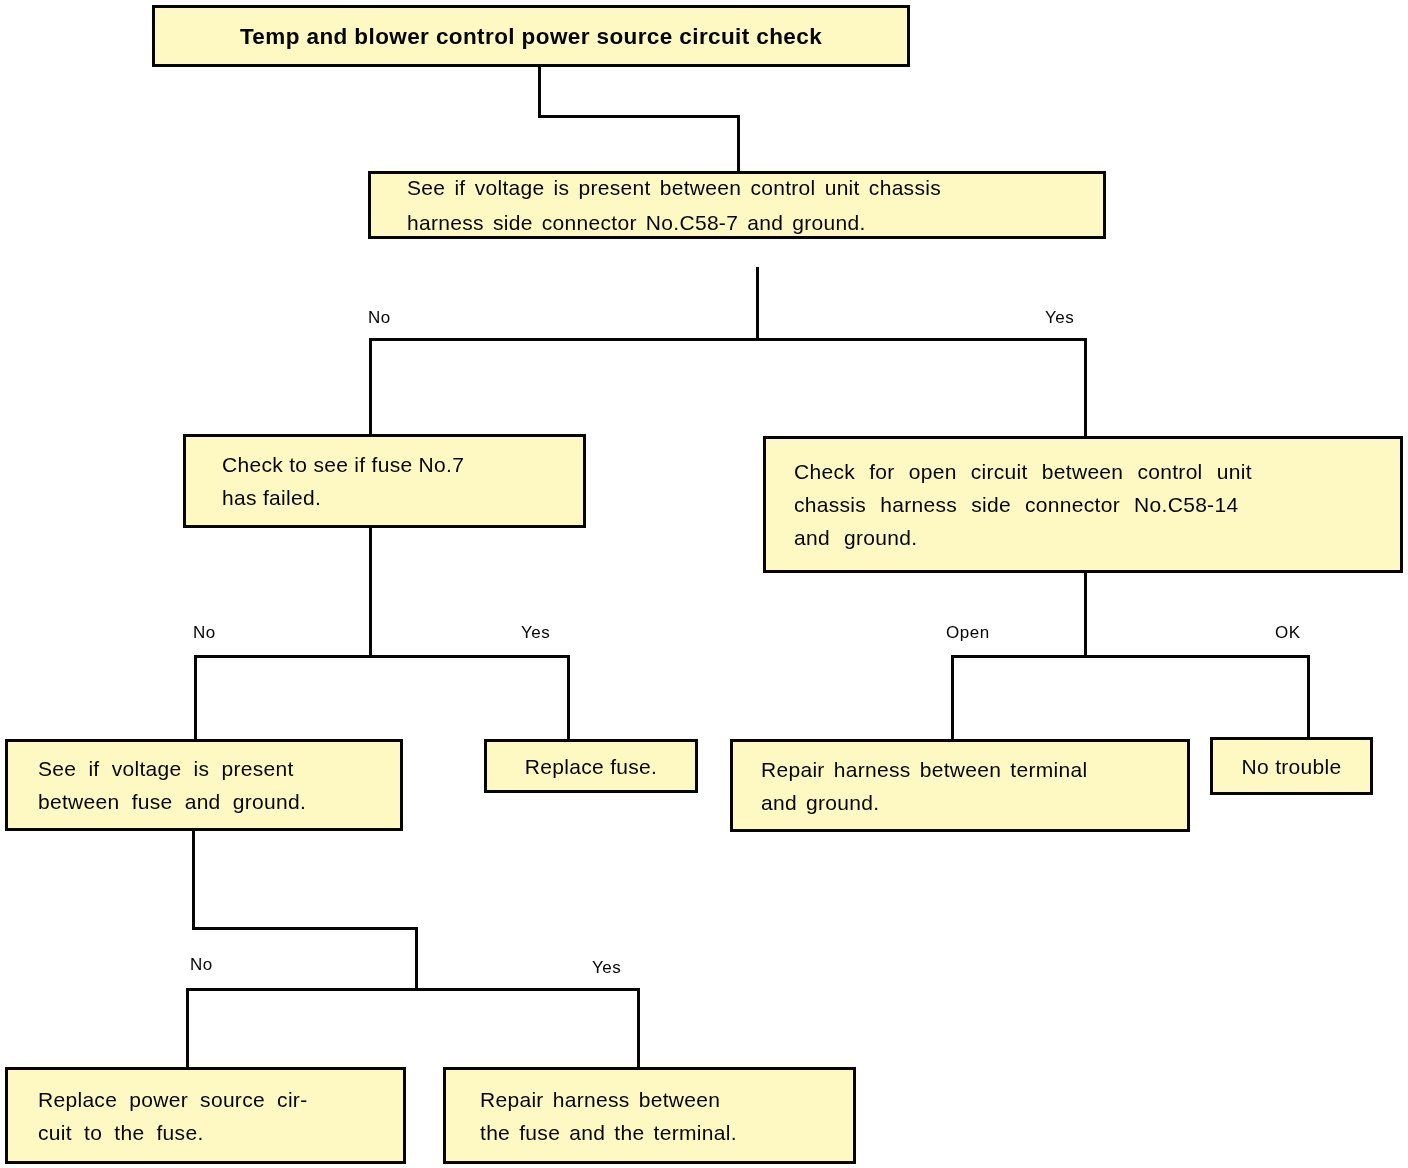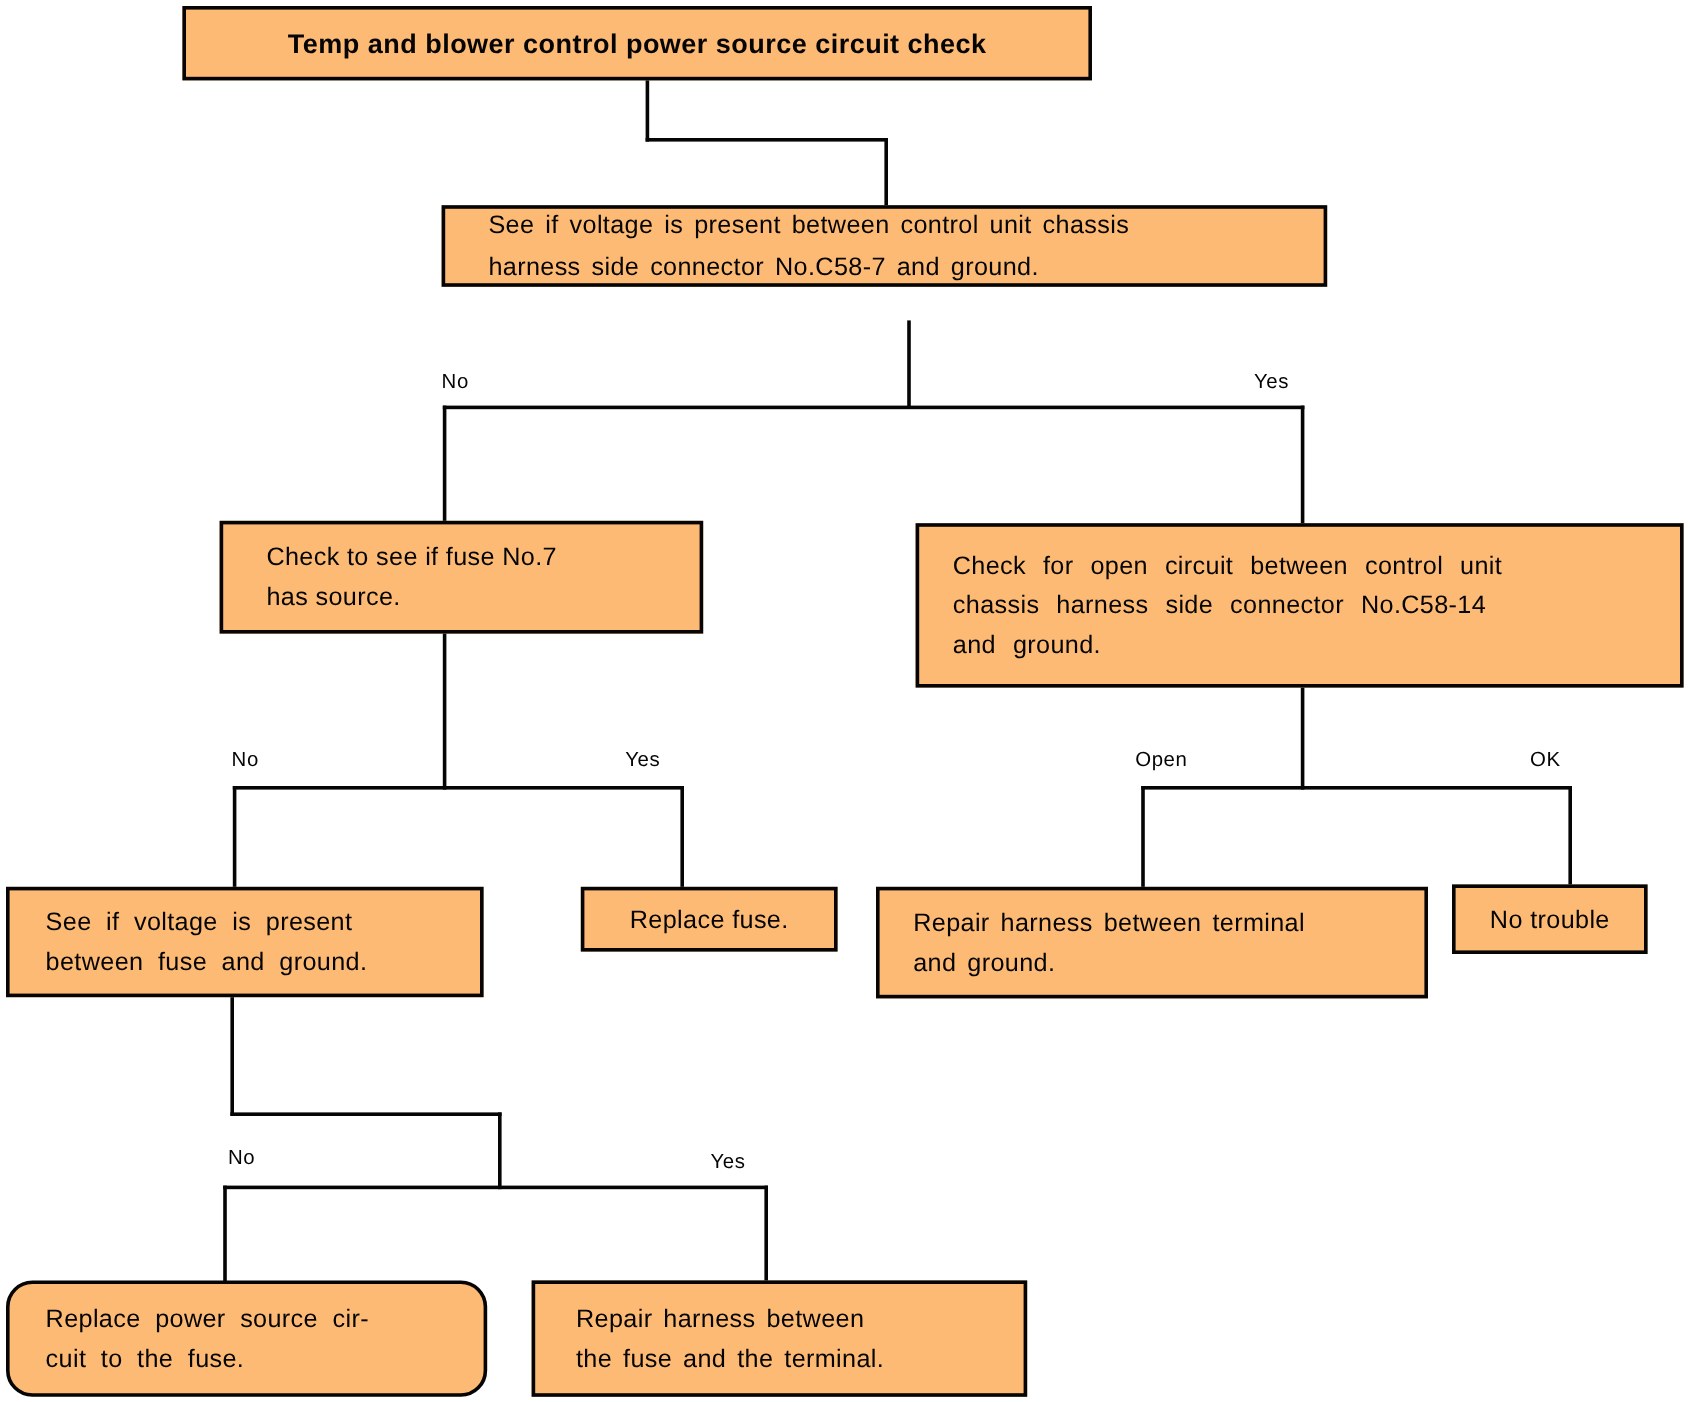--- a/index.html
+++ b/index.html
@@ -12,21 +12,21 @@
     width: 1408px;
     height: 1168px;
     background: #ffffff;
     font-family: "Liberation Sans", "DejaVu Sans", sans-serif;
     color: #050505;
     overflow: hidden;
   }
   .box {
     position: absolute;
     border: 3px solid #050505;
-    background: #fdba74;
+    background: #fef9c3;
     box-sizing: border-box;
     display: flex;
     align-items: center;
     font-size: 21px;
     line-height: 33px;
     letter-spacing: 0.3px;
   }
   .box .txt {
     white-space: pre-line;
   }
@@ -75,21 +75,21 @@
 
   <div class="line" style="left:756px; top:267px; width:3px; height:73px;"></div>
   <div class="line" style="left:369px; top:338px; width:718px; height:3px;"></div>
   <div class="line" style="left:369px; top:338px; width:3px; height:97px;"></div>
   <div class="line" style="left:1084px; top:338px; width:3px; height:99px;"></div>
   <span class="elabel" style="left:368px; top:308px;">No</span>
   <span class="elabel" style="left:1045px; top:308px;">Yes</span>
 
   <div class="box" style="left:183px; top:434px; width:403px; height:94px; padding-left:36px;">
     <span class="txt">Check to see if fuse No.7
-has source.</span>
+has failed.</span>
   </div>
 
   <div class="box ws3" style="left:763px; top:436px; width:640px; height:137px; padding-left:28px; padding-right:24px;">
     <span class="txt">Check for open circuit between control unit
 chassis harness side connector No.C58-14
 and ground.</span>
   </div>
 
   <div class="line" style="left:369px; top:528px; width:3px; height:130px;"></div>
   <div class="line" style="left:194px; top:655px; width:376px; height:3px;"></div>
@@ -126,21 +126,21 @@
   <div class="line" style="left:192px; top:831px; width:3px; height:99px;"></div>
   <div class="line" style="left:192px; top:927px; width:226px; height:3px;"></div>
   <div class="line" style="left:415px; top:927px; width:3px; height:64px;"></div>
 
   <div class="line" style="left:186px; top:988px; width:454px; height:3px;"></div>
   <div class="line" style="left:186px; top:988px; width:3px; height:80px;"></div>
   <div class="line" style="left:637px; top:988px; width:3px; height:80px;"></div>
   <span class="elabel" style="left:190px; top:955px;">No</span>
   <span class="elabel" style="left:592px; top:958px;">Yes</span>
 
-  <div class="box ws2" style="left:5px; top:1067px; width:401px; height:97px; padding-left:30px;border-radius:22px;">
+  <div class="box ws2" style="left:5px; top:1067px; width:401px; height:97px; padding-left:30px;">
     <span class="txt">Replace power source cir-
 cuit to the fuse.</span>
   </div>
 
   <div class="box ws1" style="left:443px; top:1067px; width:413px; height:97px; padding-left:34px;">
     <span class="txt">Repair harness between
 the fuse and the terminal.</span>
   </div>
 
 </div>

